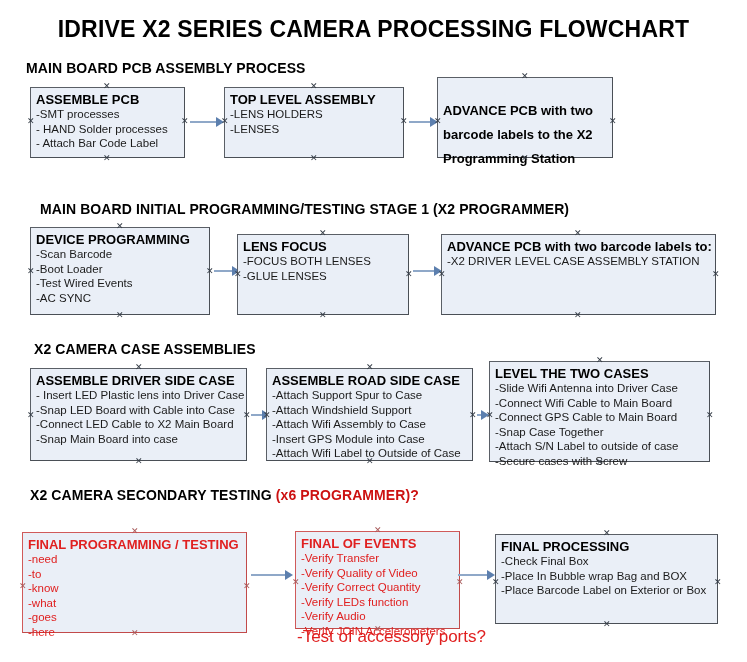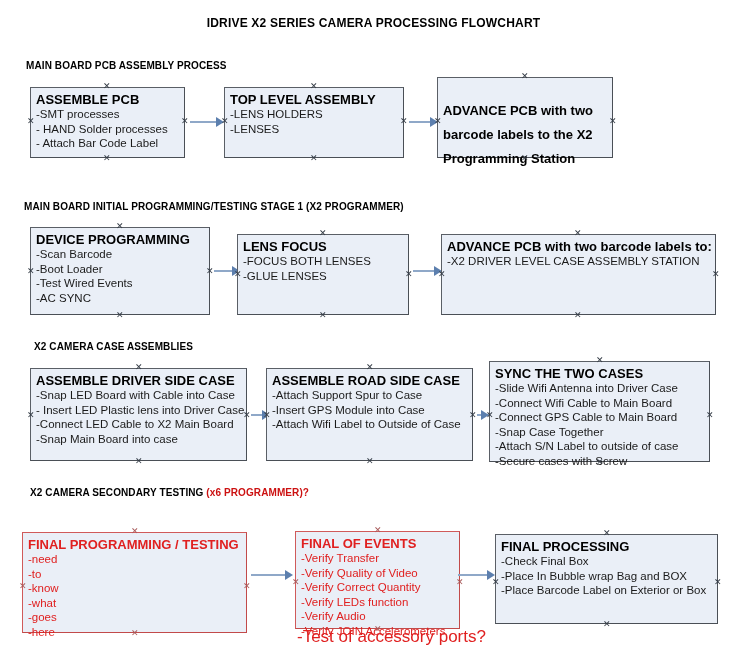--- a/index.html
+++ b/index.html
@@ -14,28 +14,28 @@
     background: #ffffff;
     font-family: "Liberation Sans", sans-serif;
     overflow: hidden;
   }
   .doc-title {
     position: absolute;
     left: 0;
     top: 16px;
     width: 747px;
     text-align: center;
-    font-size: 12px;
+    font-size: 23px;
     font-weight: bold;
     color: #000000;
     letter-spacing: 0.2px;
   }
   .section-heading {
     position: absolute;
-    font-size: 10px;
+    font-size: 14px;
     font-weight: bold;
     color: #000000;
     white-space: nowrap;
     letter-spacing: 0.1px;
   }
   .section-heading .accent {
     color: #cc1111;
   }
   .node {
     position: absolute;
@@ -151,21 +151,21 @@
   <div class="conn-head" style="left:430px; top:117px;"></div>
 
   <div class="node" style="left:437px; top:77px; width:176px; height:81px;">
     <div class="node-title title-wrap">ADVANCE PCB with two barcode labels to the  X2 Programming Station</div>
     <span class="handle" style="left:-4px; top:40px;">✕</span>
     <span class="handle" style="left:83px; top:-5px;">✕</span>
     <span class="handle" style="left:83px; bottom:-5px;">✕</span>
     <span class="handle" style="right:-4px; top:40px;">✕</span>
   </div>
 
-  <div class="section-heading" style="left:24px; top:201px;">
+  <div class="section-heading" style="left:40px; top:201px;">
     <span>MAIN BOARD INITIAL PROGRAMMING/TESTING STAGE 1 (X2 PROGRAMMER)</span>
   </div>
 
   <div class="node" style="left:30px; top:227px; width:180px; height:88px;">
     <div class="node-title">DEVICE PROGRAMMING</div>
     <div class="node-line">-Scan Barcode</div>
     <div class="node-line">-Boot Loader</div>
     <div class="node-line">-Test Wired Events</div>
     <div class="node-line">-AC SYNC</div>
     <span class="handle" style="left:-4px; top:40px;">✕</span>
@@ -198,49 +198,51 @@
     <span class="handle" style="left:132px; bottom:-5px;">✕</span>
     <span class="handle" style="right:-4px; top:36px;">✕</span>
   </div>
 
   <div class="section-heading" style="left:34px; top:341px;">
     <span>X2 CAMERA CASE ASSEMBLIES</span>
   </div>
 
   <div class="node" style="left:30px; top:368px; width:217px; height:93px;">
     <div class="node-title">ASSEMBLE DRIVER SIDE CASE</div>
+    <div class="node-line">- Insert LED Plastic lens into Driver Case</div>
     <div class="node-line">-Snap LED Board with Cable into Case</div>
-    <div class="node-line">- Insert LED Plastic lens into Driver Case</div>
     <div class="node-line">-Connect LED Cable to X2 Main Board</div>
     <div class="node-line">-Snap Main Board into case</div>
     <span class="handle" style="left:-4px; top:43px;">✕</span>
     <span class="handle" style="left:104px; top:-5px;">✕</span>
     <span class="handle" style="left:104px; bottom:-5px;">✕</span>
     <span class="handle" style="right:-4px; top:43px;">✕</span>
   </div>
 
   <div class="conn" style="left:251px; top:414px; width:15px;"></div>
   <div class="conn-head" style="left:262px; top:410px;"></div>
 
   <div class="node" style="left:266px; top:368px; width:207px; height:93px;">
     <div class="node-title">ASSEMBLE ROAD SIDE CASE</div>
     <div class="node-line">-Attach Support Spur to Case</div>
+    <div class="node-line">-Attach Windshield Support</div>
+    <div class="node-line">-Attach Wifi Assembly to Case</div>
     <div class="node-line">-Insert GPS Module into Case</div>
     <div class="node-line">-Attach Wifi Label to Outside of Case</div>
     <span class="handle" style="left:-4px; top:43px;">✕</span>
     <span class="handle" style="left:99px; top:-5px;">✕</span>
     <span class="handle" style="left:99px; bottom:-5px;">✕</span>
     <span class="handle" style="right:-4px; top:43px;">✕</span>
   </div>
 
   <div class="conn" style="left:477px; top:414px; width:12px;"></div>
   <div class="conn-head" style="left:481px; top:410px;"></div>
 
   <div class="node" style="left:489px; top:361px; width:221px; height:101px;">
-    <div class="node-title">SYNC THE TWO CASES</div>
+    <div class="node-title">LEVEL THE TWO CASES</div>
     <div class="node-line">-Slide Wifi Antenna into Driver Case</div>
     <div class="node-line">-Connect Wifi Cable to Main Board</div>
     <div class="node-line">-Connect GPS Cable to Main Board</div>
     <div class="node-line">-Snap Case Together</div>
     <div class="node-line">-Attach S/N Label to outside of case</div>
     <div class="node-line">-Secure cases with Screw</div>
     <span class="handle" style="left:-4px; top:50px;">✕</span>
     <span class="handle" style="left:106px; top:-5px;">✕</span>
     <span class="handle" style="left:106px; bottom:-5px;">✕</span>
     <span class="handle" style="right:-4px; top:50px;">✕</span>

